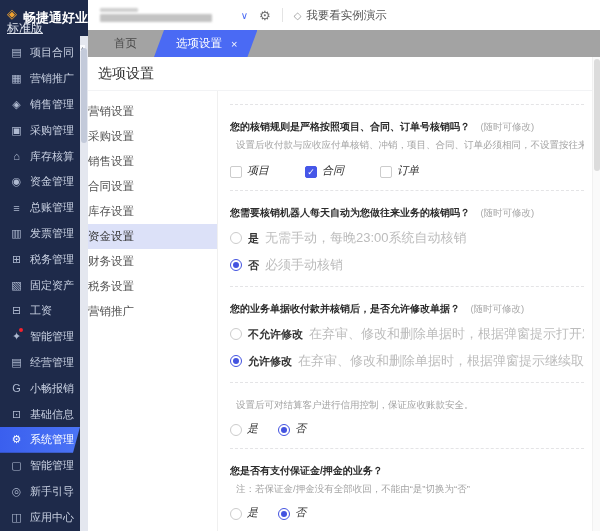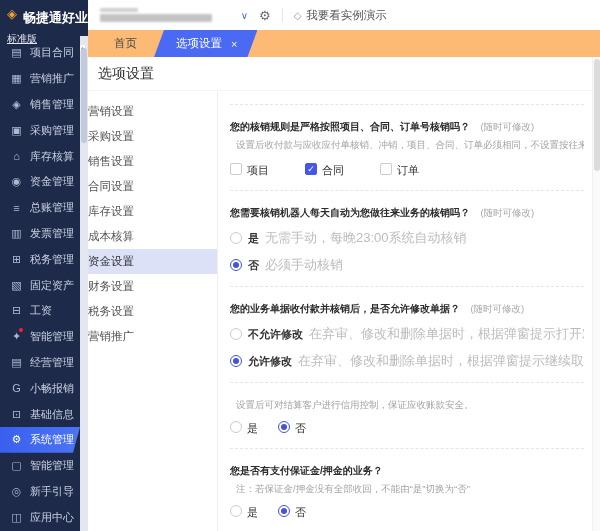--- a/index.html
+++ b/index.html
@@ -5,21 +5,21 @@
   * { margin:0; padding:0; box-sizing:border-box; }
   html,body { width:600px; height:531px; overflow:hidden; background:#fff;
     font-family:"Liberation Sans","DejaVu Sans",sans-serif; }
   .app { display:flex; width:600px; height:531px; }
 
   
   .sidebar { position:relative; width:88px; flex-shrink:0; background:#1e2a4a; }
   .logo { position:relative; height:38px; }
   .logo-icon { position:absolute; left:7px; top:6px; color:#f0a230; font-size:13px; }
   .logo-title { position:absolute; left:23px; top:9px; font-size:13px; font-weight:bold; color:#fff; white-space:nowrap; }
-  .logo-edition { position:absolute; left:7px; top:32px; font-size:10px; color:#dfe4ee;text-decoration:underline; }
+  .logo-edition { position:absolute; left:7px; top:20px; font-size:12px; color:#dfe4ee;text-decoration:underline; }
   .nav { position:absolute; top:40px; left:0; right:8px; bottom:0; display:flex; flex-direction:column; }
   .nav-item { position:relative; height:25.8px; display:flex; align-items:center; gap:7px;
     padding-left:10px; font-size:11px; color:#c9d1e2; cursor:pointer; white-space:nowrap; }
   .nav-icon { width:13px; text-align:center; font-size:11px; color:#aeb9d0; font-style:normal; }
   .nav-item.active { background:linear-gradient(90deg,#3a5fee,#4b74f6); color:#fff;
     clip-path:polygon(0 0,100% 0,calc(100% - 7px) 100%,0 100%); }
   .nav-item.active .nav-icon { color:#fff; }
   .red-dot { position:absolute; left:19px; top:4px; width:4px; height:4px; border-radius:50%; background:#f5222d; }
   .side-scroll { position:absolute; right:0; top:36px; bottom:0; width:8px; background:#e4e7ef; }
   .side-up { height:10px; background:#f8f9fc; color:#5f6672; font-size:5px; line-height:10px; text-align:center; font-style:normal; }
@@ -31,21 +31,21 @@
   .company { display:flex; align-items:center; height:100%; width:148px; cursor:pointer; }
   .redacts { display:flex; flex-direction:column; gap:2px; flex:1; }
   .redact-a { width:38px; height:4px; background:#cfcfcf; filter:blur(1px); border-radius:1px; }
   .redact-b { width:112px; height:8px; background:#c3c3c3; filter:blur(1.2px); border-radius:1px; }
   .chev { color:#4a6af4; font-size:10px; font-style:normal; margin-left:6px; }
   .gear { color:#6d6d6d; font-size:13px; cursor:pointer; font-style:normal; }
   .vdiv { width:1px; height:14px; background:#e4e4e4; }
   .demo { display:flex; align-items:center; gap:5px; font-size:11.5px; color:#555; cursor:pointer; }
   .demo-icon { color:#9a9a9a; font-size:10px; font-style:normal; }
 
-  .tabbar { height:27px; flex-shrink:0; background:#fdba74; display:flex; align-items:stretch; padding-left:12px; }
+  .tabbar { height:27px; flex-shrink:0; background:#a3a3a3; display:flex; align-items:stretch; padding-left:12px; }
   .tab { display:flex; align-items:center; padding:0 14px; font-size:11.5px; color:#4a4a4a; cursor:pointer; }
   .tab.active { background:#4a6af4; color:#fff; gap:9px; margin-left:3px; padding:0 20px 0 22px;
     clip-path:polygon(10px 0,100% 0,calc(100% - 10px) 100%,0 100%); }
   .tab-close { font-size:11px; opacity:.95; cursor:pointer; }
 
   .content { position:relative; flex:1; min-height:0; display:flex; flex-direction:column; background:#fff; }
   .page-title { flex-shrink:0; font-size:14px; color:#333; padding:8px 0 7px 10px; border-bottom:1px solid #f2f3f5; }
   .content-body { flex:1; min-height:0; display:flex; }
   .cats { width:130px; flex-shrink:0; padding-top:8px; border-right:1px solid #f0f0f0; }
   .cat { height:25px; line-height:25px; font-size:11.5px; color:#555; cursor:pointer; white-space:nowrap; }
@@ -54,21 +54,21 @@
   .questions { flex:1; min-width:0; padding:0 16px 0 12px; overflow:hidden; }
   .q-rule { height:14px; border-bottom:1px dashed #e4e4e6; }
   .q { padding:11px 0 12px; border-bottom:1px dashed #e4e4e6; }
   .q:last-child { border-bottom:none; }
   .q-head { white-space:nowrap; overflow:hidden; }
   .q-title { font-size:10px; font-weight:bold; color:#2b2b2b; }
   .q-hint { font-size:9.5px; color:#a8a8a8; margin-left:6px; font-weight:normal; }
   .q-sub { margin-top:5px; padding-left:6px; font-size:9.5px; color:#a3a3a3; white-space:nowrap; overflow:hidden; }
   .opts-row { display:flex; align-items:center; gap:36px; margin-top:11px; }
   .opts-row.tight { gap:20px; margin-top:9px; }
-  .opt { display:flex; align-items:flex-start; gap:5px; font-size:11px; color:#333; cursor:pointer; }
+  .opt { display:flex; align-items:flex-end; gap:5px; font-size:11px; color:#333; cursor:pointer;font-style:italic; }
   .opt-line { display:flex; align-items:center; gap:6px; margin-top:9px; white-space:nowrap; overflow:hidden; cursor:pointer; }
   .opt-label { font-size:11px; color:#333; }
   .opt-label.bold { font-weight:bold; }
   .opt-desc { font-size:13px; color:#bcbcbc; }
   .cb { width:12px; height:12px; flex-shrink:0; border:1px solid #ccc; border-radius:2px; background:#fff;
     display:flex; align-items:center; justify-content:center; font-size:9px; color:#fff; }
   .cb.checked { background:#4657e8; border-color:#4657e8; }
   .cb.checked::after { content:"✓"; }
   .radio { position:relative; width:12px; height:12px; flex-shrink:0; border:1px solid #ccc; border-radius:50%; background:#fff; }
   .radio.checked { border-color:#4353e0; }
@@ -203,21 +203,20 @@
       <div class="page-title">选项设置</div>
 
       <div class="content-body">
 
         <div class="cats">
           <div class="cat">营销设置</div>
           <div class="cat">采购设置</div>
           <div class="cat">销售设置</div>
           <div class="cat">合同设置</div>
           <div class="cat">库存设置</div>
-          <div class="cat">成本核算</div>
           <div class="cat active">资金设置</div>
           <div class="cat">财务设置</div>
           <div class="cat">税务设置</div>
           <div class="cat">营销推广</div>
         </div>
 
         <div class="questions">
           <div class="q-rule"></div>
 
           <div class="q">

